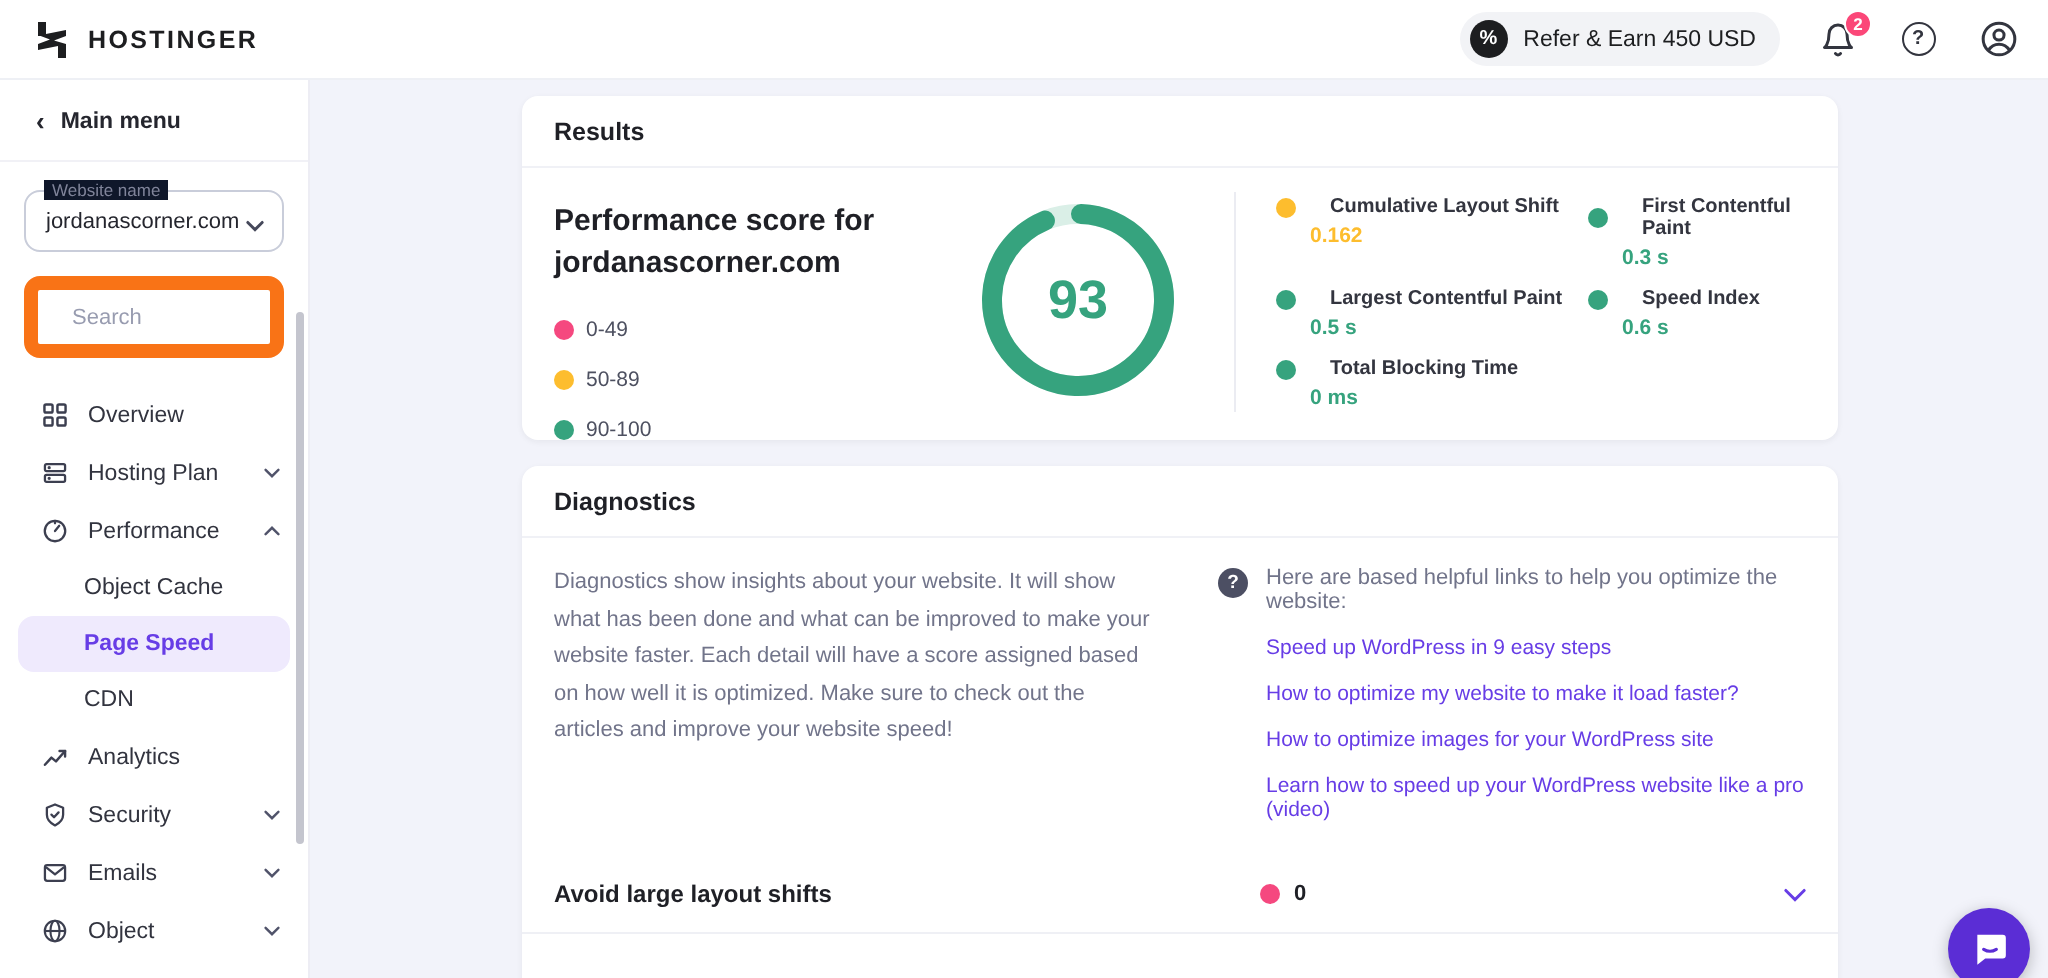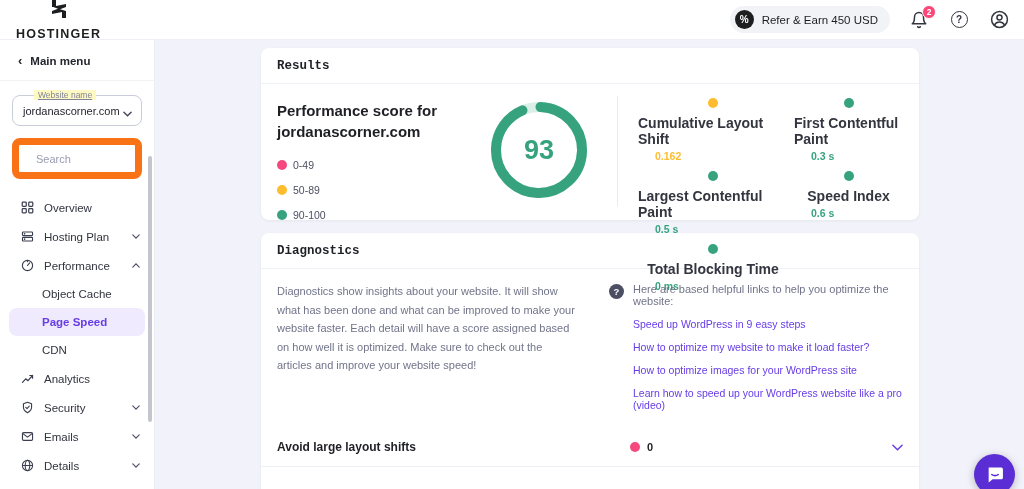--- a/index.html
+++ b/index.html
@@ -3,21 +3,21 @@
 <meta charset="utf-8">
 <style>
   * { margin:0; padding:0; box-sizing:border-box; }
   html,body { width:1024px; height:489px; overflow:hidden; background:#f2f3fa;
               font-family:"Liberation Sans", sans-serif; color:#25262e; }
 
   
   .topbar { height:40px; background:#fff; border-bottom:1px solid #eef0f5;
             display:flex; align-items:center; justify-content:space-between;
             padding:0 14px 0 16px; position:relative; z-index:5; }
-  .brand { display:flex; align-items:center; gap:8px;flex-direction:column; }
+  .brand { display:flex; align-items:center; gap:8px; }
   .brand-name { font-size:12.5px; font-weight:800; letter-spacing:1.2px; color:#1d1e20; }
   .top-right { display:flex; align-items:center; gap:18px; }
   .refer-pill { display:flex; align-items:center; gap:8px; background:#f2f3f6;
                 border:none; border-radius:16px; padding:4px 12px 4px 5px;
                 font-size:11.5px; font-weight:500; color:#1d1e20; cursor:pointer;
                 font-family:"Liberation Sans", sans-serif; }
   .refer-badge { width:19px; height:19px; border-radius:50%; background:#1d1e20; color:#fff;
                  display:flex; align-items:center; justify-content:center; font-size:10px; font-weight:700; }
   .icon-btn { position:relative; width:22px; height:22px; display:flex; align-items:center;
               justify-content:center; cursor:pointer; background:none; border:none; }
@@ -32,22 +32,22 @@
   .shell { display:flex; height:449px; }
   .sidebar { width:155px; background:#fff; position:relative; border-right:1px solid #ededf4;
              flex:none; }
   .back-row { display:flex; align-items:center; gap:8px; padding:15px 16px 13px 18px;
               font-size:11.5px; font-weight:700; color:#25262e; cursor:pointer;
               border-bottom:1px solid #f1f1f6; }
   .back-chevron { font-size:13px; line-height:10px; color:#25262e; }
   .select-box { margin:14px 12px 0; position:relative; border:1px solid #c9cdda;
                 border-radius:8px; padding:9px 22px 8px 10px; font-size:11px; color:#25262e;
                 cursor:pointer; background:#fff; }
-  .select-label { position:absolute; top:-6px; left:21px; background:#fef9c3; padding:0 4px;
-                  font-size:8.5px; color:#80849a;text-decoration:underline; }
+  .select-label { position:absolute; top:-6px; left:9px; background:#0f172a; padding:0 4px;
+                  font-size:8.5px; color:#80849a; }
   .select-caret { position:absolute; right:9px; top:11px; }
   .search-box { margin:12px 12px 12px; border:7px solid #f97316; border-radius:8px;
                 padding:7px 9px; display:flex; align-items:center; gap:8px; background:#fff; }
   .search-box input { border:none; outline:none; width:90px; font-size:11px; color:#25262e;
                       font-family:"Liberation Sans", sans-serif; background:transparent; }
   .search-box input::placeholder { color:#989cb0; }
   .nav { padding-top:2px; }
   .nav-item { display:flex; align-items:center; gap:10px; padding:8px 14px 8px 21px;
               font-size:11.5px; font-weight:500; color:#32343f; cursor:pointer; }
   .nav-item .nav-ic { flex:none; display:flex; }
@@ -56,38 +56,38 @@
   .nav-item.active { background:#efeafd; color:#673de6; font-weight:700;
                      border-radius:8px; margin:0 9px; padding-left:33px; }
   .sb-thumb { position:absolute; top:116px; right:2px; width:4px; height:266px;
               background:#c4c5ce; border-radius:3px; cursor:pointer; }
 
   
   .content { flex:1; position:relative; overflow:hidden; background:#f2f3fa; }
   .cards { position:absolute; left:106px; top:8px; width:658px; }
   .card { background:#fff; border-radius:8px; box-shadow:0 1px 3px rgba(29,30,32,.06); }
   .card-head { padding:11px 16px 10px; font-size:12.5px; font-weight:700; color:#1f2026;
-               border-bottom:1px solid #f0f1f6;font-family:Liberation Mono, monospace; }
+               border-bottom:1px solid #f0f1f6; }
 
   
   .results-body { display:flex; padding:10px 16px 14px; height:136px; }
   .perf-title { width:188px; padding-top:6px; }
   .perf-title h2 { font-size:15px; line-height:21px; font-weight:700; color:#1f2026; }
   .legend { display:flex; gap:13px; margin-top:17px;flex-direction:column; }
   .legend-item { display:flex; align-items:center; gap:6px; font-size:10.5px; color:#4d5060; }
   .dot { width:10px; height:10px; border-radius:50%; flex:none; }
   .gauge-wrap { width:148px; display:flex; align-items:center; justify-content:center; }
   .gauge { position:relative; width:100px; height:100px; }
   .gauge-num { position:absolute; inset:0; display:flex; align-items:center; justify-content:center;
                font-size:27px; font-weight:700; }
   .vdiv { width:1px; background:#ebecf2; margin:2px 6px 0 4px; }
   .metrics { flex:1; padding:4px 0 0 14px; display:grid; grid-template-columns:150px 1fr;
              column-gap:6px; align-content:start; }
   .metric { margin-bottom:3px; }
-  .m-label { display:flex; align-items:center; gap:7px; font-size:14px; font-weight:700; color:#33353f;flex-direction:column; }
+  .m-label { display:flex; align-items:center; gap:17px; font-size:10px; font-weight:700; color:#33353f; }
   .m-value { font-size:10.5px; font-weight:700; margin:3px 0 6px 17px; }
 
   
   .diag-card { margin-top:13px; height:300px; }
   .diag-body { display:flex; gap:30px; padding:13px 16px 0; }
   .diag-text { width:302px; font-size:11px; line-height:18.5px; color:#71748a; }
   .diag-links { flex:1; padding-top:1px; }
   .links-head { display:flex; gap:9px; font-size:11px; color:#71748a; }
   .q-icon { width:15px; height:15px; border-radius:50%; background:#4c4f63; color:#fff;
             font-size:9.5px; font-weight:700; display:flex; align-items:center; justify-content:center;
@@ -262,21 +262,21 @@
         </span>
       </div>
       <div class="nav-item">
         <span class="nav-ic">
           <svg width="13" height="13" viewBox="0 0 16 16" fill="none" stroke="#3c3f50" stroke-width="1.3">
               <circle cx="8" cy="8" r="6.3"></circle>
               <ellipse cx="8" cy="8" rx="2.8" ry="6.3"></ellipse>
               <path d="M1.7 8h12.6"></path>
             </svg>
         </span>
-        <span>Details</span>
+        <span>Object</span>
         <span class="chev">
           <svg width="8" height="5" viewBox="0 0 10 6" fill="none" stroke="#50536a" stroke-width="1.5" stroke-linecap="round">
               <path d="M1 1l4 4 4-4"></path>
             </svg>
         </span>
       </div>
     </nav>
     <div class="sb-thumb"></div>
   </aside>
 

